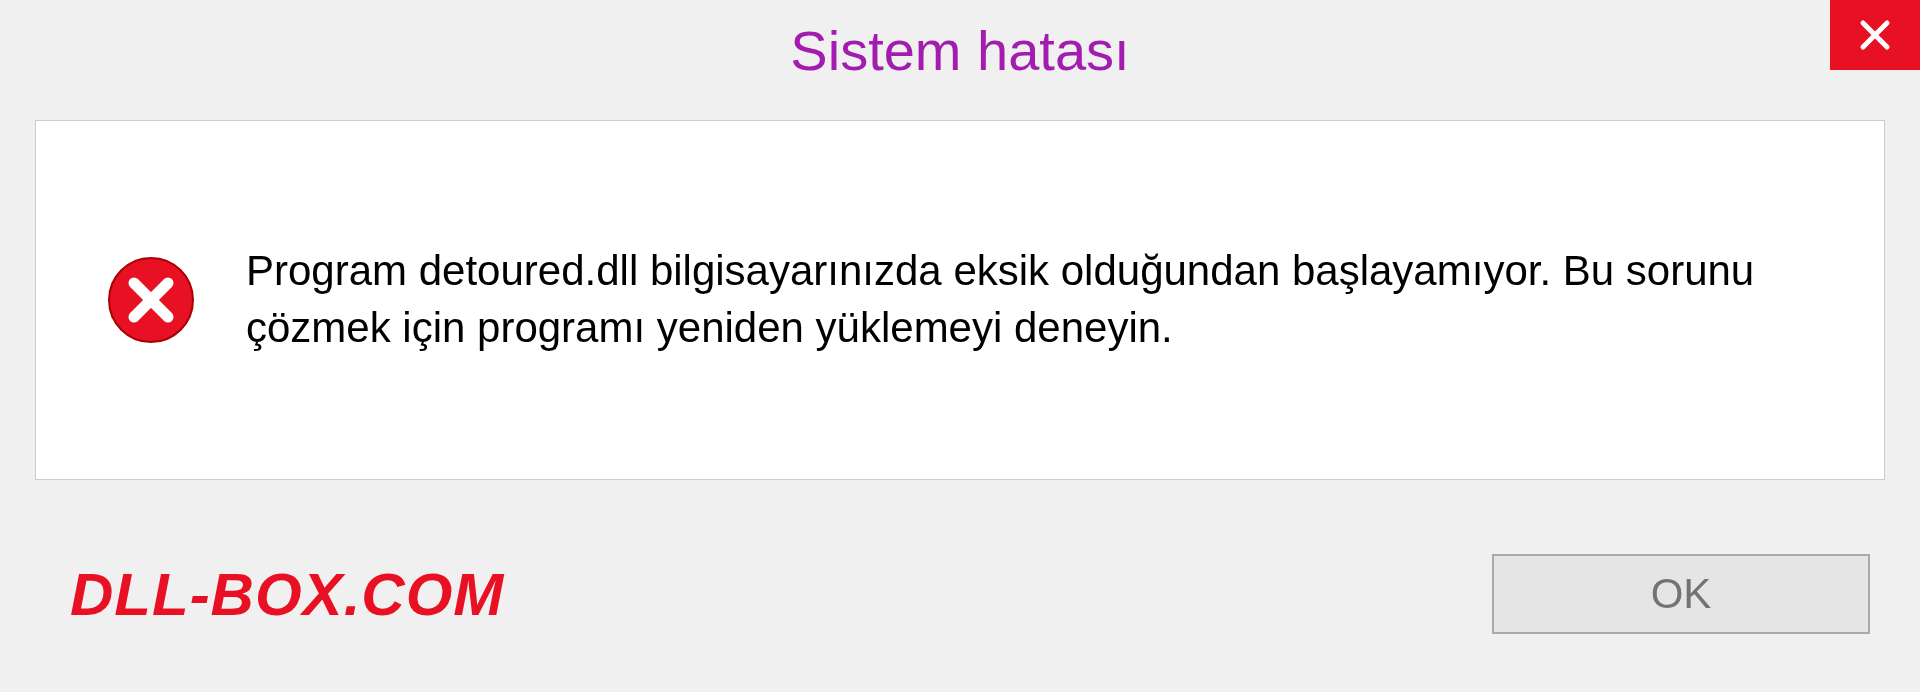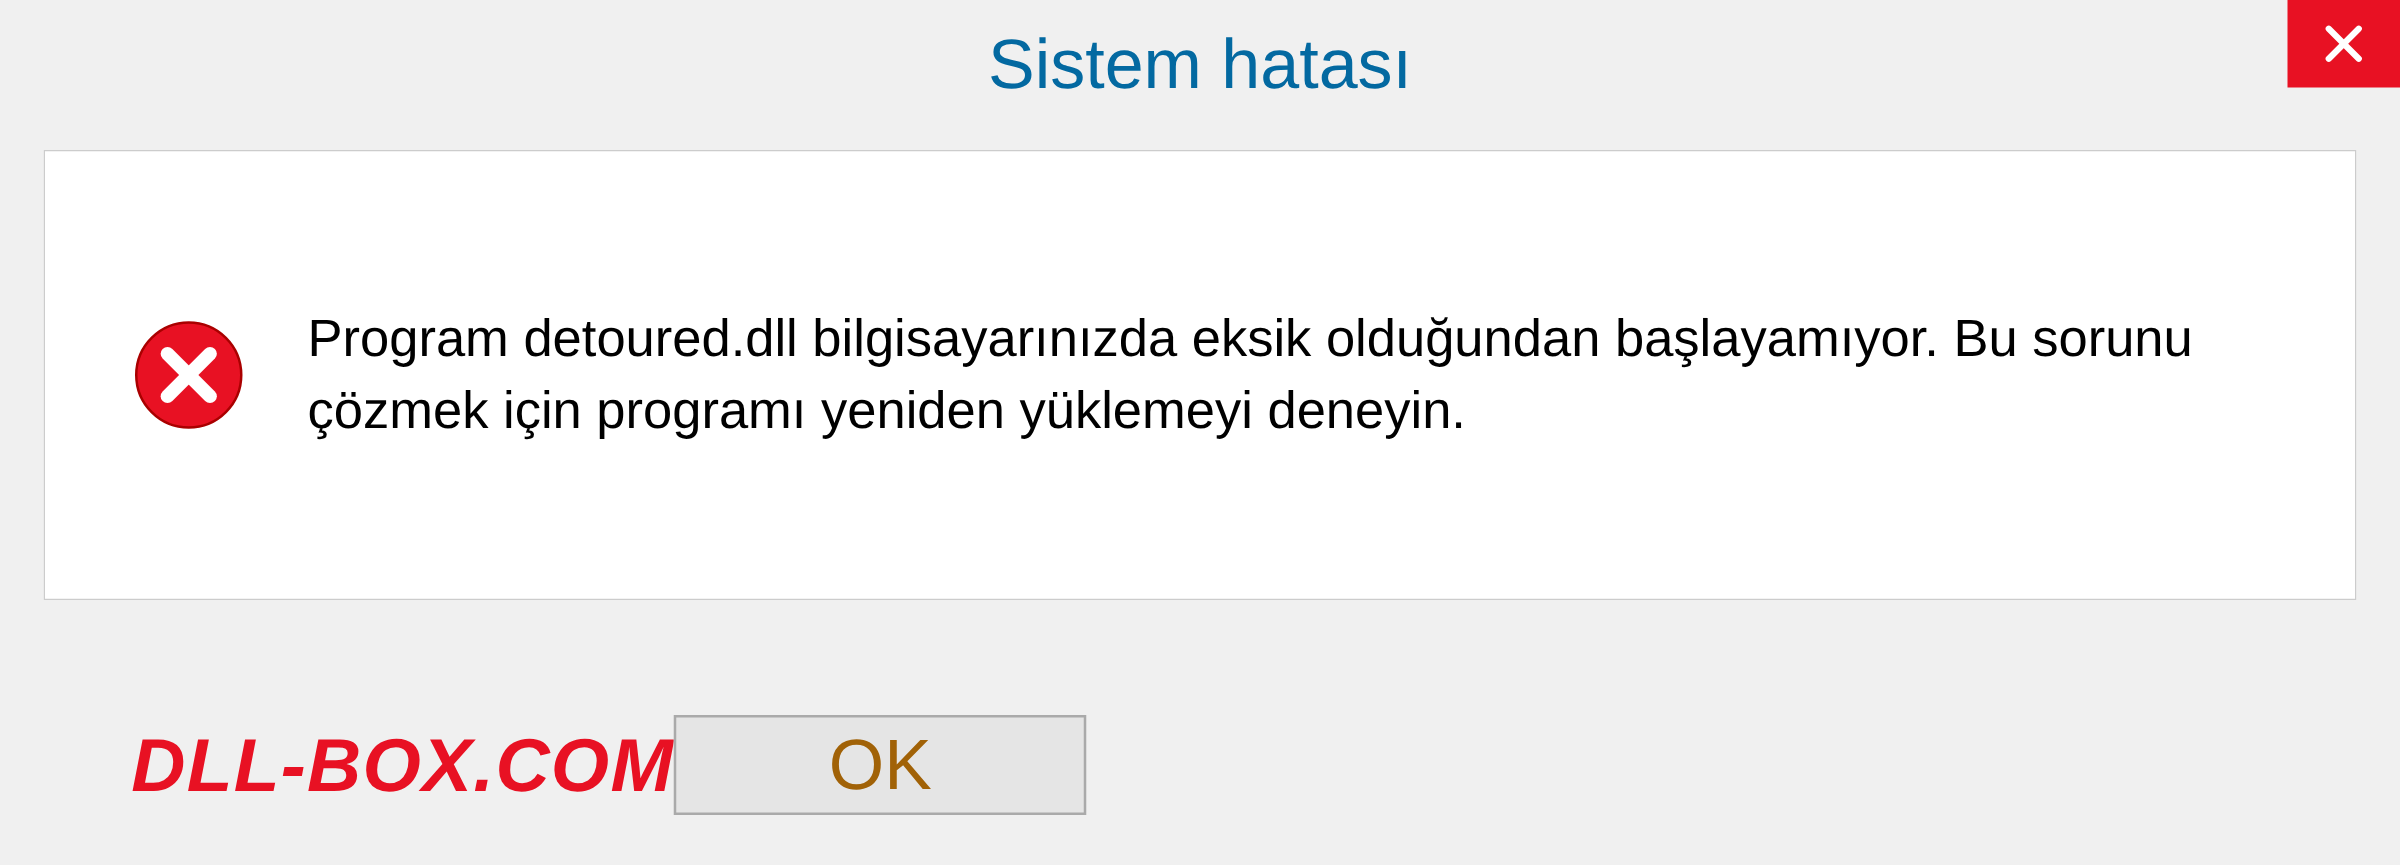--- a/index.html
+++ b/index.html
@@ -28,21 +28,21 @@
       display: flex;
       align-items: center;
       justify-content: center;
       position: relative;
       background: #f0f0f0;
     }
     
     .title-text {
       font-size: 56px;
       font-weight: 400;
-      color: #0369a1;
+      color: #a21caf;
       text-align: center;
     }
     
     .close-button {
       position: absolute;
       top: 0;
       right: 0;
       width: 90px;
       height: 70px;
       background: #e81123;
@@ -81,45 +81,46 @@
     
     .message-text {
       font-size: 42px;
       line-height: 1.35;
       color: #000;
       font-weight: 400;
     }
     
     .bottom-bar {
       position: absolute;
-      bottom: 30px;
+      bottom: 48px;
       left: 0;
       right: 0;
       height: 100px;
       display: flex;
       align-items: center;
-      padding: 0 50px 0 105px;
+      justify-content: space-between;
+      padding: 0 50px 0 70px;
     }
     
     .watermark {
       font-size: 60px;
       font-weight: 900;
       font-style: italic;
       color: #e81123;
       letter-spacing: 1px;
       font-family: Arial, sans-serif;
     }
     
     .ok-button {
-      width: 330px;
+      width: 378px;
       height: 80px;
       background: #e5e5e5;
       border: 2px solid #aaa;
-      font-size: 57px;
-      color: #a16207;
+      font-size: 42px;
+      color: #737373;
       cursor: pointer;
       font-family: inherit;
       display: flex;
       align-items: center;
       justify-content: center;
     }
   </style>
 </head>
 <body>
 

